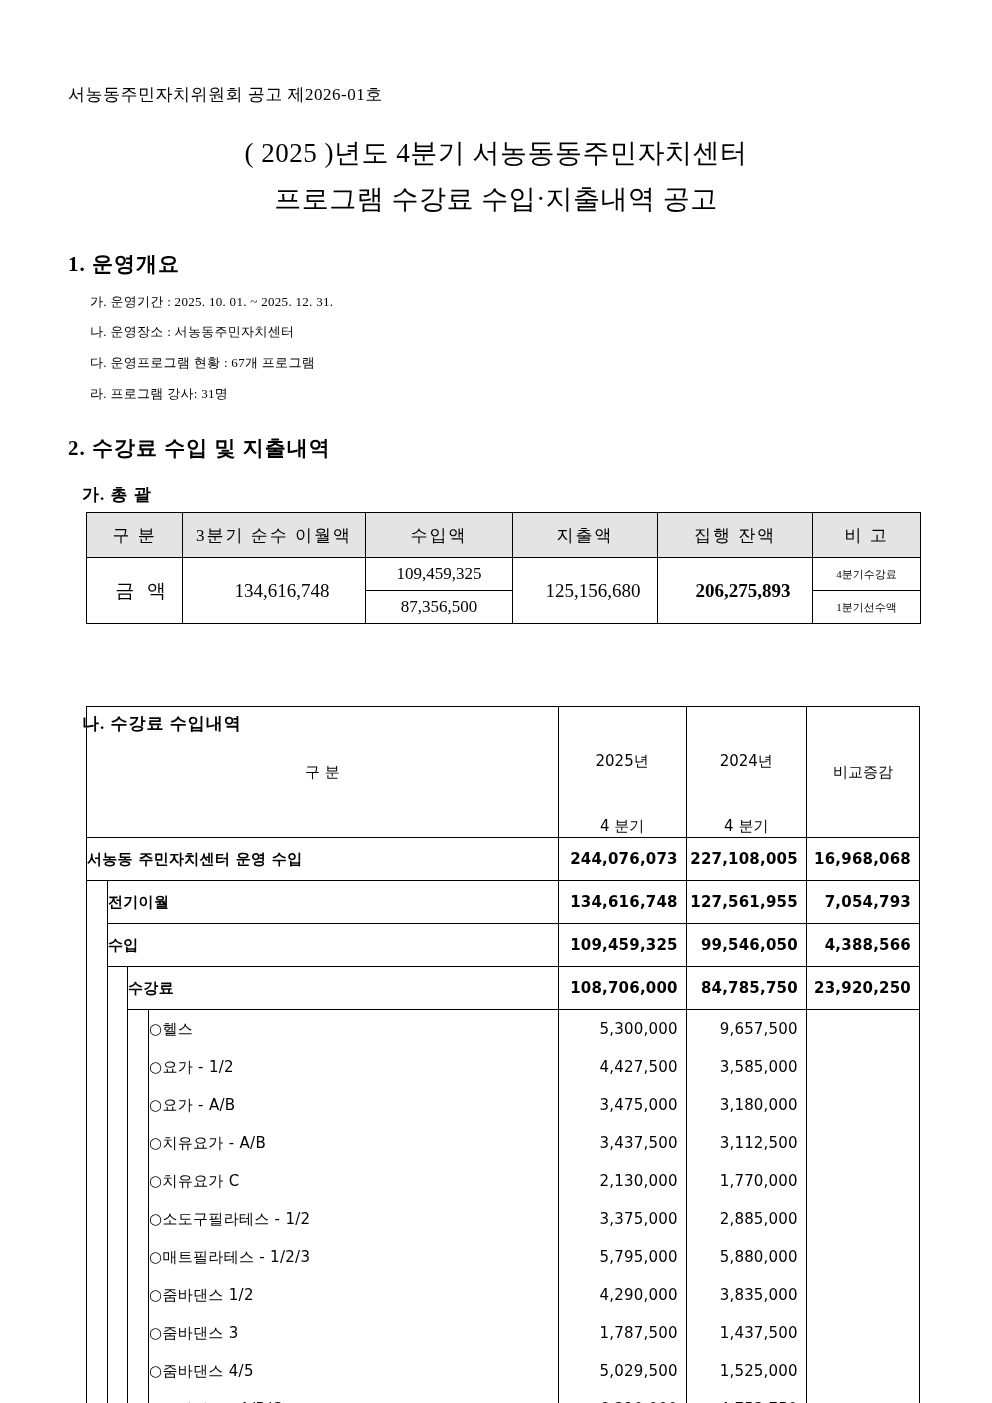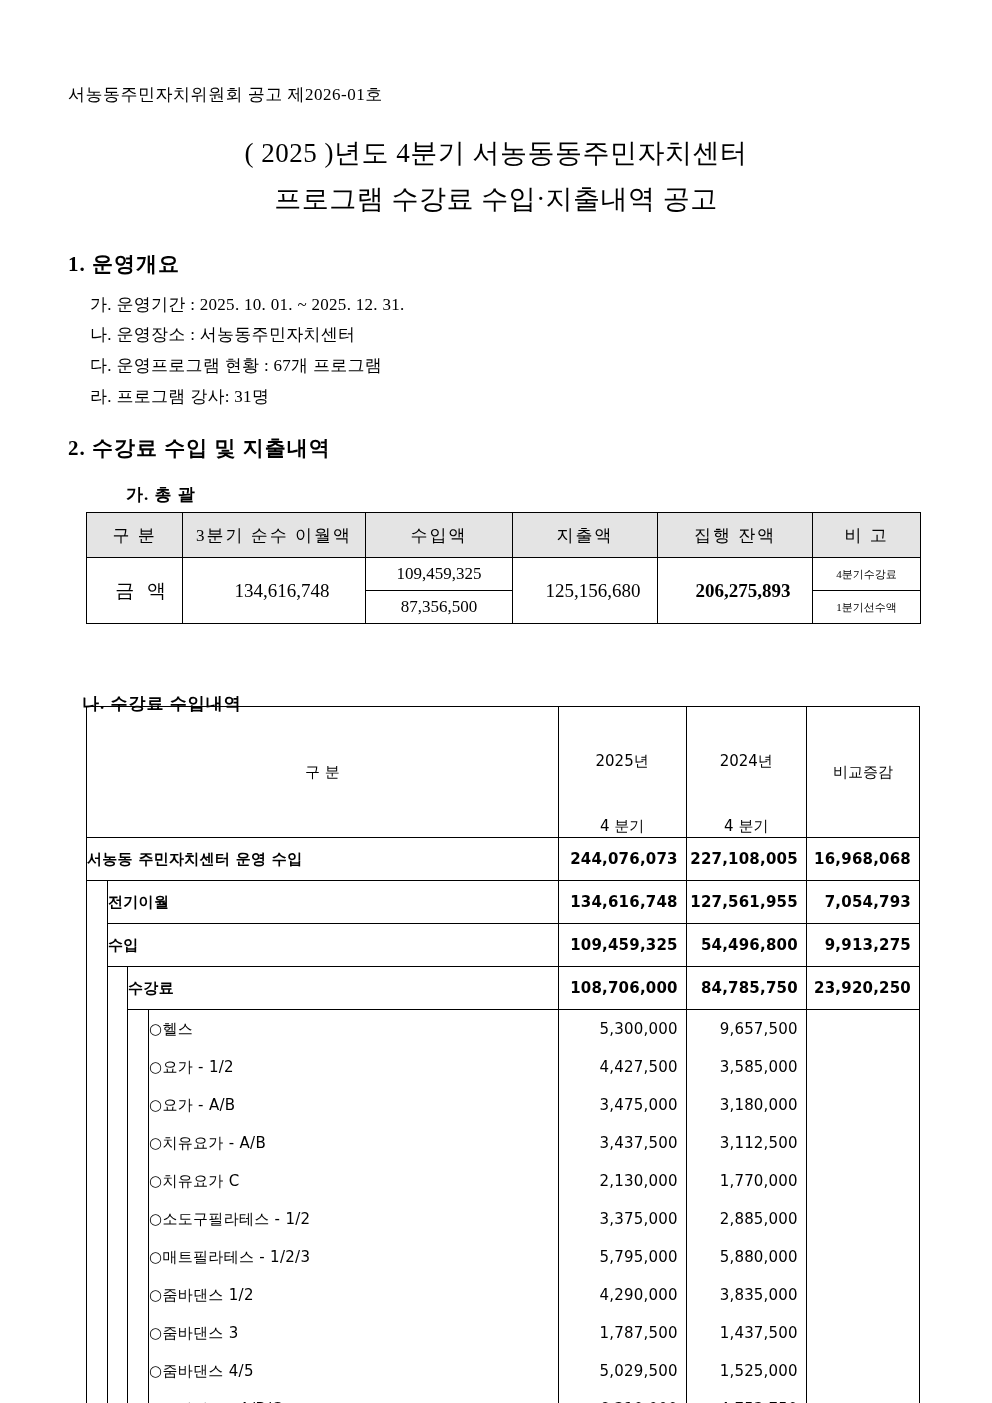--- a/index.html
+++ b/index.html
@@ -56,21 +56,21 @@
     font-weight: bold;
     letter-spacing: 1px;
     white-space: nowrap;
   }
   #sec1 { left: 68px; top: 250px; }
   #sec2 { left: 68px; top: 434px; }
 
   .sub-item {
     position: absolute;
     left: 90px;
-    font-size: 17px;
+    font-size: 13px;
     letter-spacing: 0.3px;
     white-space: nowrap;
   }
   .sub-heading {
     position: absolute;
     left: 82px;
     font-size: 17px;
     font-weight: bold;
     letter-spacing: 1px;
     white-space: nowrap;
@@ -206,21 +206,21 @@
 
   <div class="section-heading" id="sec1">1. 운영개요</div>
 
   <div class="sub-item" style="top:293px;">가. 운영기간 : 2025. 10. 01. ~ 2025. 12. 31.</div>
   <div class="sub-item" style="top:323px;">나. 운영장소 : 서농동주민자치센터</div>
   <div class="sub-item" style="top:354px;">다. 운영프로그램 현황 : 67개 프로그램</div>
   <div class="sub-item" style="top:385px;">라. 프로그램 강사: 31명</div>
 
   <div class="section-heading" id="sec2">2. 수강료 수입 및 지출내역</div>
 
-  <div class="sub-heading" style="top:483px;margin-left:44px;">가. 총  괄</div>
+  <div class="sub-heading" style="top:483px;">가. 총  괄</div>
 
   <div id="table-summary-wrap">
     <table id="table-summary">
       <colgroup>
         <col style="width:96px">
         <col style="width:183px">
         <col style="width:147px">
         <col style="width:145px">
         <col style="width:155px">
         <col style="width:108px">
@@ -245,21 +245,21 @@
           <td class="note">4분기수강료</td>
         </tr>
         <tr>
           <td class="split">87,356,500</td>
           <td class="note">1분기선수액</td>
         </tr>
       </tbody>
     </table>
   </div>
 
-  <div class="sub-heading" style="top:692px;">나. 수강료 수입내역</div>
+  <div class="sub-heading" style="top:712px;">나. 수강료 수입내역</div>
 
   <div id="table-income-wrap">
     <table id="table-income">
       <colgroup>
         <col style="width:21px">
         <col style="width:20px">
         <col style="width:21px">
         <col style="width:409px">
         <col style="width:128px">
         <col style="width:120px">
@@ -290,22 +290,22 @@
             <td class="ind"></td>
             <td class="lbl" colspan="3">전기이월</td>
             <td class="num bold">134,616,748</td>
             <td class="num bold">127,561,955</td>
             <td class="num bold last">7,054,793</td>
           </tr>
           <tr class="sum-row">
             <td class="ind"></td>
             <td class="lbl" colspan="3">수입</td>
             <td class="num bold">109,459,325</td>
-            <td class="num bold">54,496,800</td>
-            <td class="num bold last">9,913,275</td>
+            <td class="num bold">99,546,050</td>
+            <td class="num bold last">4,388,566</td>
           </tr>
           <tr class="sum-row">
             <td class="ind"></td>
             <td class="ind"></td>
             <td class="lbl" colspan="2">수강료</td>
             <td class="num bold">108,706,000</td>
             <td class="num bold">84,785,750</td>
             <td class="num bold last">23,920,250</td>
           </tr>
           <tr class="prog-row">

